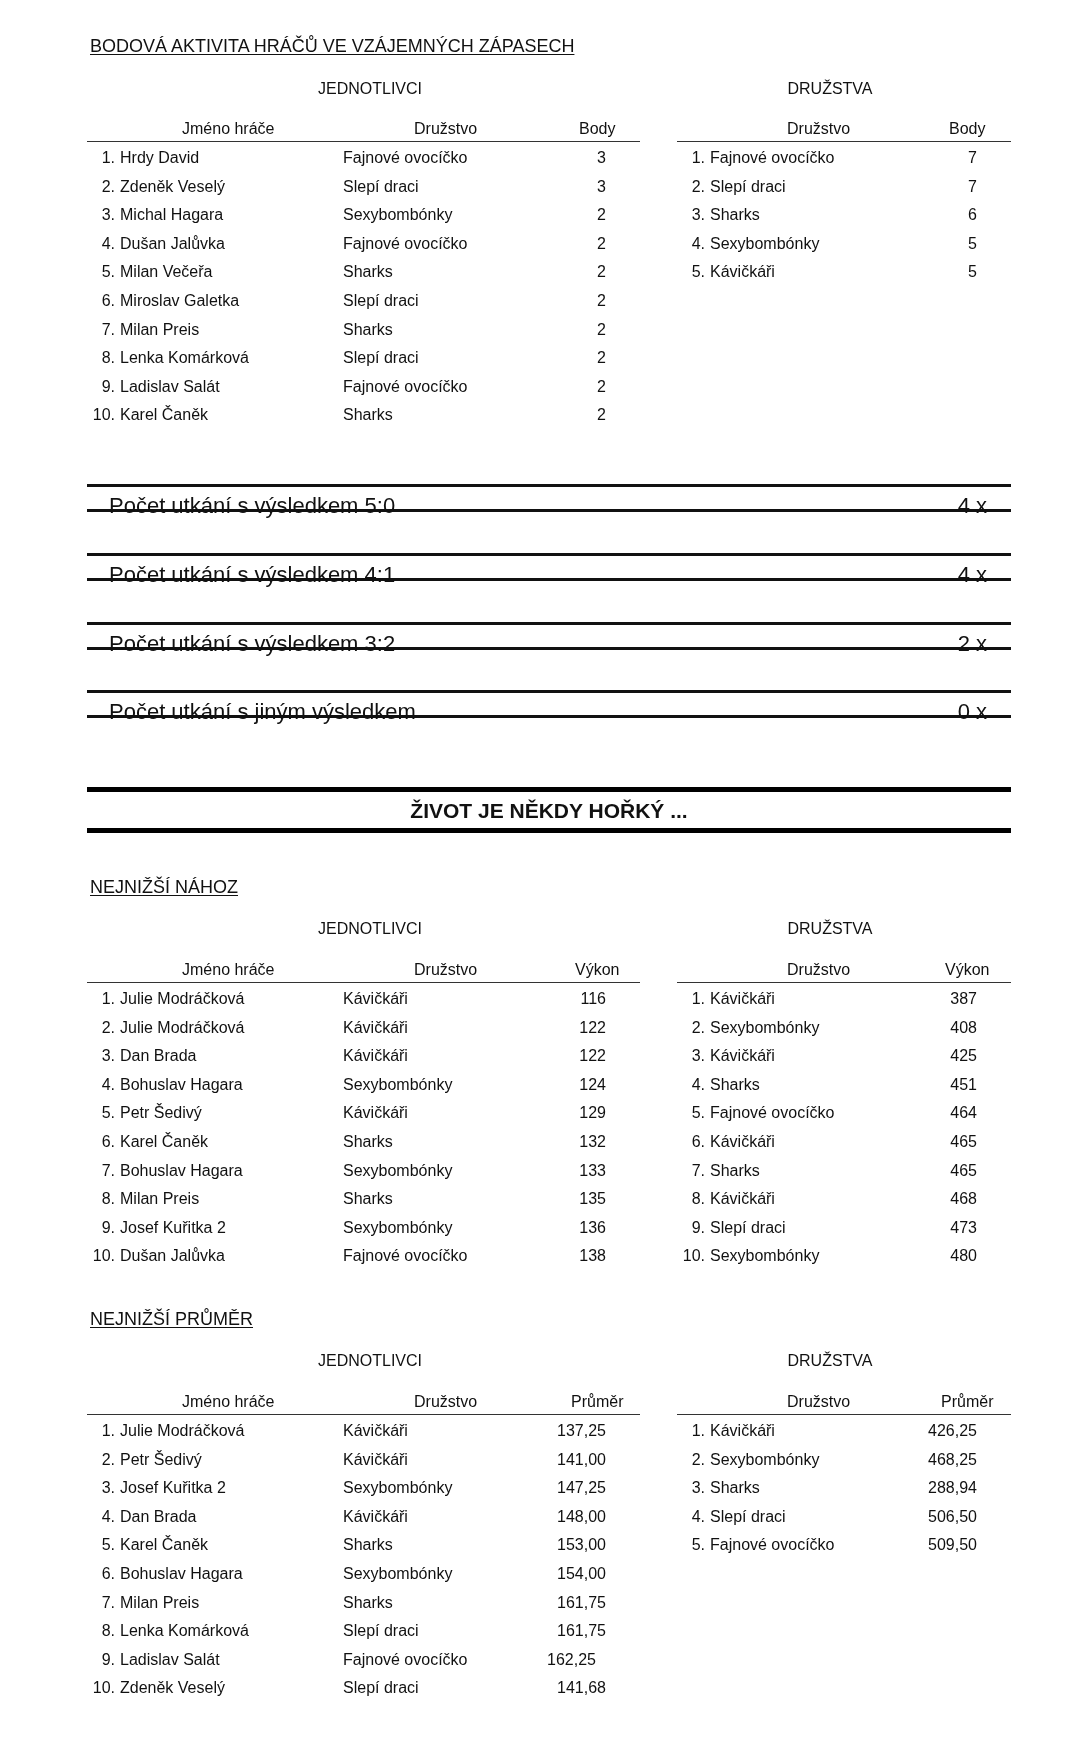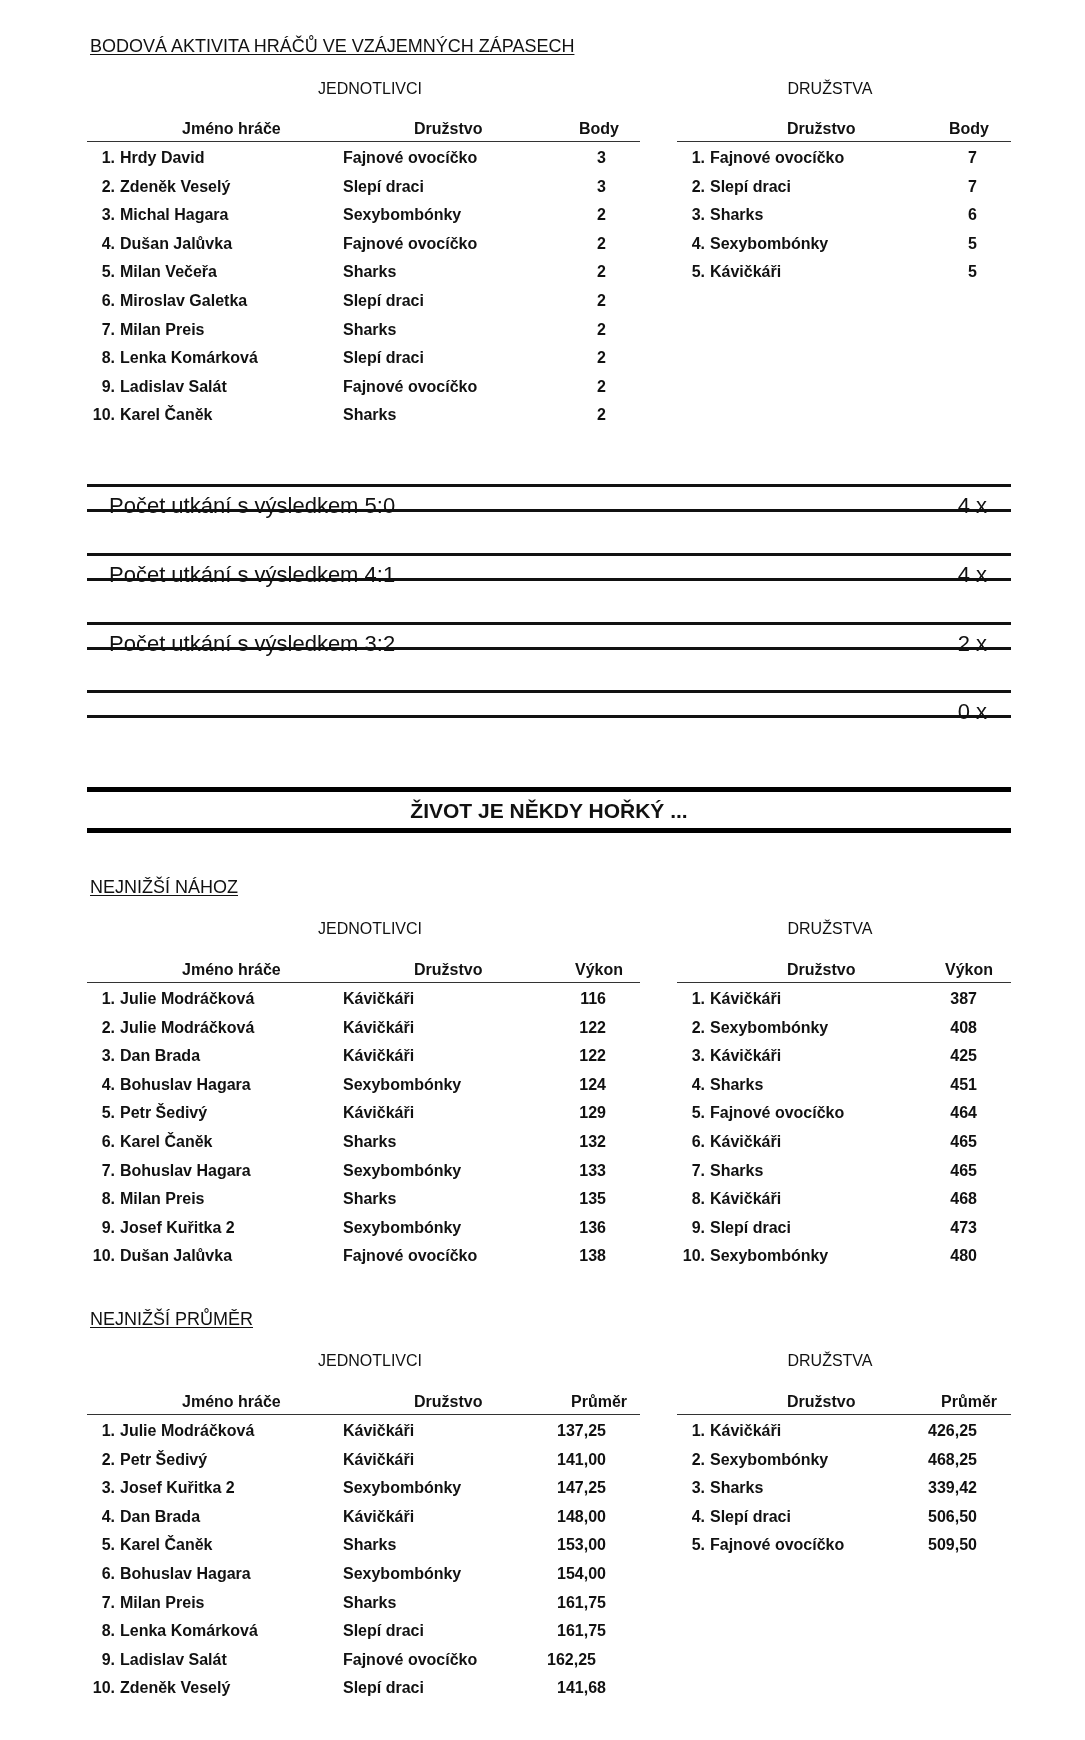--- a/index.html
+++ b/index.html
@@ -1,20 +1,20 @@
 <!DOCTYPE html>
 <html><head>
 <meta charset="utf-8">
 <style>
   * { box-sizing: border-box; margin: 0; padding: 0; }
   html, body { width: 1085px; height: 1740px; background: #ffffff; overflow: hidden; }
   body { position: relative; font-family: "Liberation Sans", sans-serif; color: #111111; }
   .section-title { position: absolute; left: 90px; font-size: 18px; text-decoration: underline; text-underline-offset: 2px; white-space: nowrap; }
   .group-heading { position: absolute; font-size: 16px; text-align: center; white-space: nowrap; }
-  .table { position: absolute; font-weight: bold; }
+  .table { position: absolute; }
   .thead { position: absolute; left: 0; right: 0; top: 0; height: 24px; border-bottom: 1.5px solid #333; }
   .thead span { position: absolute; top: 2px; font-size: 16px; white-space: nowrap; }
   .row { position: absolute; left: 0; right: 0; height: 28.6px; font-size: 16px; }
   .row span { position: absolute; top: 4px; white-space: nowrap; }
   .num { text-align: right; width: 28px; }
   .result-box { position: absolute; left: 87px; width: 924px; height: 28px; border-top: 3px solid #111; border-bottom: 3px solid #111; }
   .result-box .label { position: absolute; left: 22px; top: 6px; font-size: 22px; white-space: nowrap; }
   .result-box .count { position: absolute; right: 24px; top: 6px; font-size: 22px; white-space: nowrap; }
   .banner { position: absolute; left: 87px; width: 924px; top: 787px; height: 46px; border-top: 5px solid #000; border-bottom: 5px solid #000; text-align: center; }
   .banner span { display: inline-block; margin-top: 7px; font-size: 21px; font-weight: bold; }
@@ -133,20 +133,21 @@
 </div>
 <div class="result-box" style="top:553px;">
   <span class="label">Počet utkání s výsledkem 4:1</span>
   <span class="count">4 x</span>
 </div>
 <div class="result-box" style="top:622px;">
   <span class="label">Počet utkání s výsledkem 3:2</span>
   <span class="count">2 x</span>
 </div>
 <div class="result-box" style="top:690px;">
+  <span class="label">Počet utkání s jiným výsledkem</span>
   <span class="count">0 x</span>
 </div>
 
 <div class="banner">
   <span>ŽIVOT JE NĚKDY HOŘKÝ ...</span>
 </div>
 
 <div class="section-title" style="top:877px;">NEJNIŽŠÍ NÁHOZ</div>
 
 <div class="group-heading" style="left:220px; width:300px; top:920px;">JEDNOTLIVCI</div>
@@ -361,21 +362,21 @@
       <span style="right:34px; text-align:right;">426,25</span>
     </div>
     <div class="row" style="top: 55.6px;">
       <span class="num" style="left:0px;">2.</span>
       <span style="left:33px;">Sexybombónky</span>
       <span style="right:34px; text-align:right;">468,25</span>
     </div>
     <div class="row" style="top: 84.2px;">
       <span class="num" style="left:0px;">3.</span>
       <span style="left:33px;">Sharks</span>
-      <span style="right:34px; text-align:right;">339,42</span>
+      <span style="right:34px; text-align:right;">288,94</span>
     </div>
     <div class="row" style="top: 112.8px;">
       <span class="num" style="left:0px;">4.</span>
       <span style="left:33px;">Slepí draci</span>
       <span style="right:34px; text-align:right;">506,50</span>
     </div>
     <div class="row" style="top: 141.4px;">
       <span class="num" style="left:0px;">5.</span>
       <span style="left:33px;">Fajnové ovocíčko</span>
       <span style="right:34px; text-align:right;">509,50</span>

